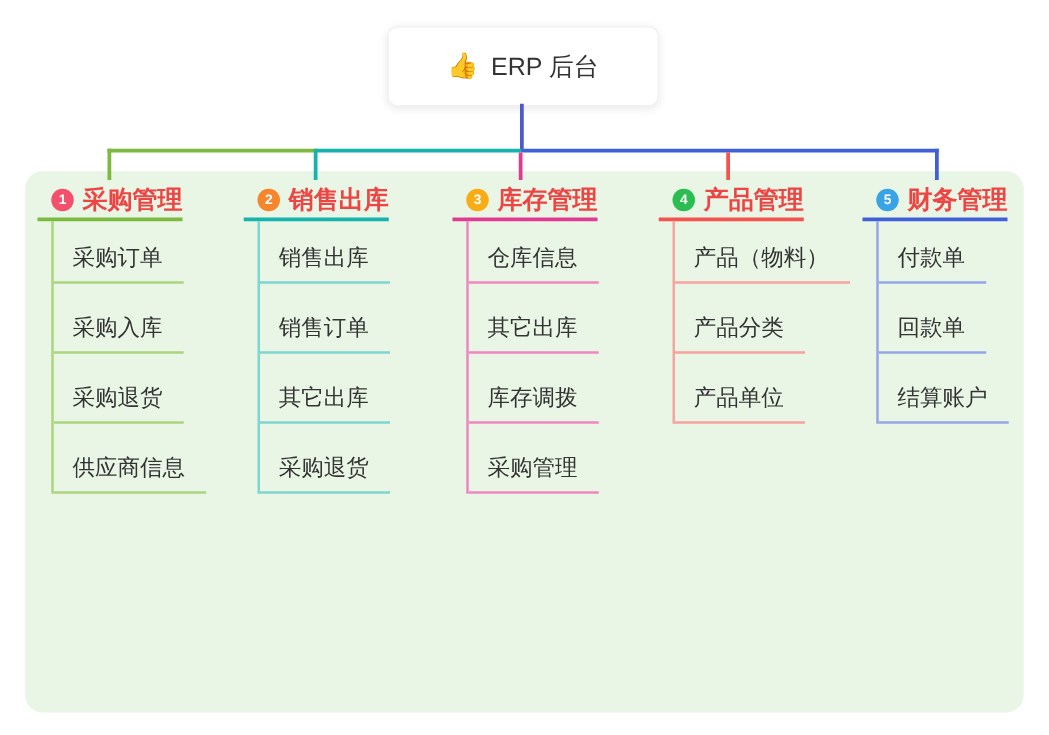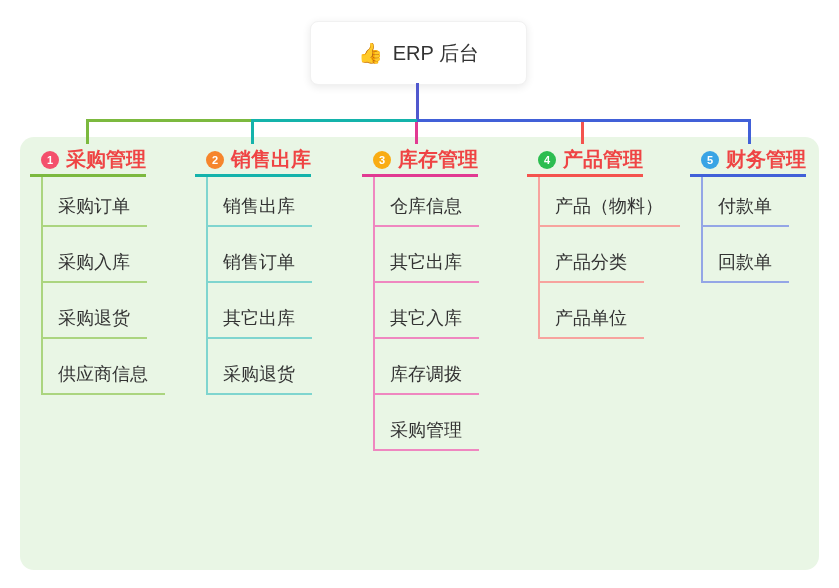--- a/index.html
+++ b/index.html
@@ -96,21 +96,20 @@
   </div>
 
   <div class="branch" style="left: 362px; --badge: #f9ac13; --line: #e13a92; --light: #ef87c0;">
     <div class="branch-header">
       <span class="badge">3</span>
       <span class="branch-title">库存管理</span>
     </div>
     <div class="children">
         <div class="child">仓库信息</div>
         <div class="child">其它出库</div>
-        <div class="child">其它入库</div>
         <div class="child">库存调拨</div>
         <div class="child">采购管理</div>
       </div>
   </div>
 
   <div class="branch" style="left: 527px; --badge: #2cbd50; --line: #f4534e; --light: #f7a39e;">
     <div class="branch-header">
       <span class="badge">4</span>
       <span class="branch-title">产品管理</span>
     </div>
@@ -122,16 +121,17 @@
   </div>
 
   <div class="branch" style="left: 690px; --badge: #39a4e5; --line: #4160d8; --light: #94a6e6;">
     <div class="branch-header">
       <span class="badge">5</span>
       <span class="branch-title">财务管理</span>
     </div>
     <div class="children">
         <div class="child">付款单</div>
         <div class="child">回款单</div>
+        <div class="child">结算账户</div>
       </div>
   </div>
 
 </div>
 
 </body></html>

